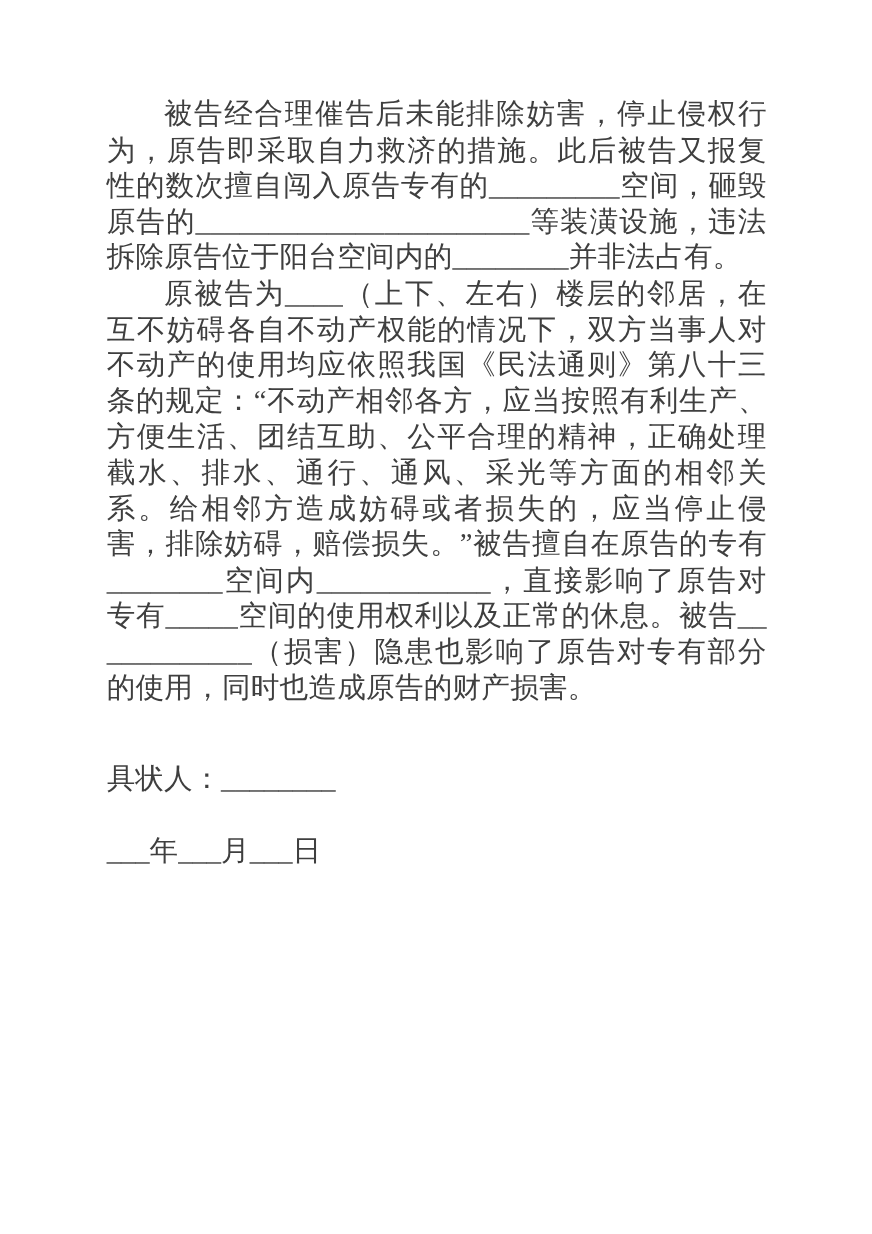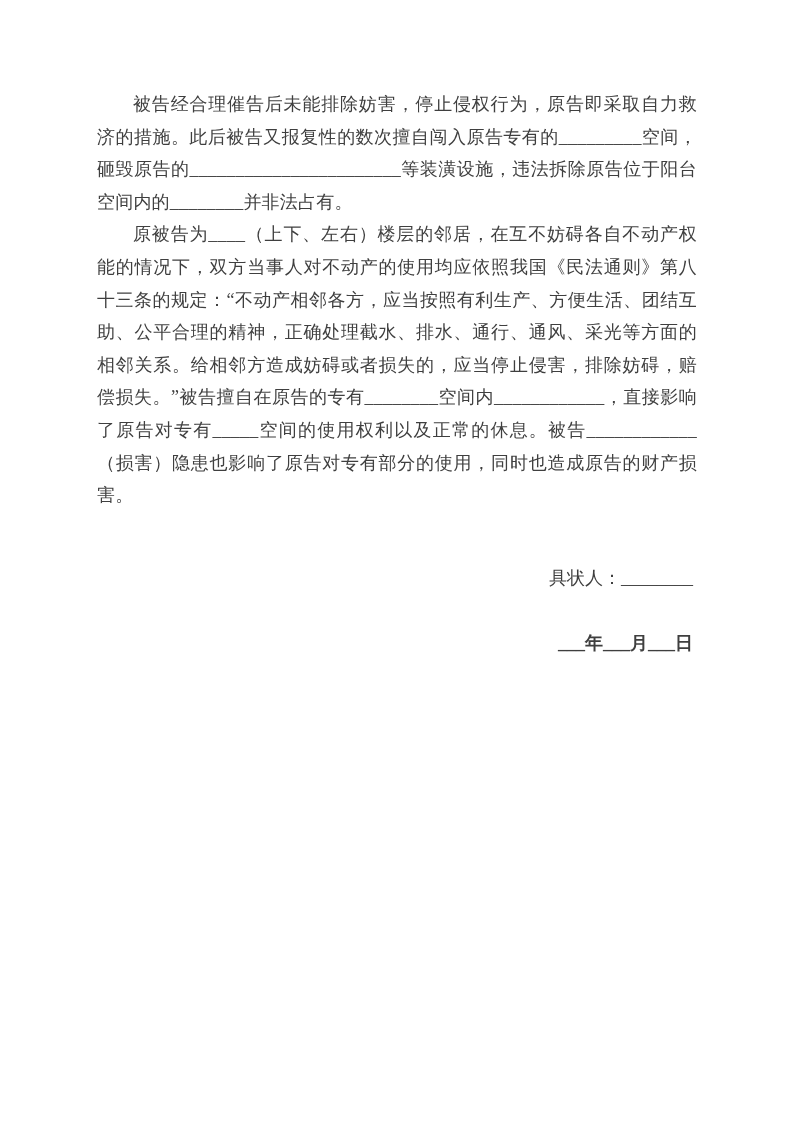--- a/index.html
+++ b/index.html
@@ -9,44 +9,42 @@
     font-family: "Liberation Serif", "DejaVu Serif", serif;
   }
   .page {
     position: relative;
     width: 793px;
     height: 869px;
     background: #ffffff;
     padding: 88px 96px 0 97px;
     overflow: hidden;
     color: #3f3f3f;
-    font-size: 18px;
+    font-size: 26px;
     line-height: 32.6px;
   }
   .body-paragraph {
     text-align: justify;
     text-justify: inter-ideograph;
     text-indent: 2em;
     letter-spacing: 0.2px;
     word-break: break-all;
   }
   .closing-line {
     text-indent: 2em;
     text-align: left;
   }
   .signature-line {
     margin-top: 50px;
-    text-align: right;
+    text-align: left;
     padding-right: 4px;
   }
   .date-line {
     margin-top: 33px;
-    text-align: right;
     padding-right: 4px;
-    font-weight: bold;
   }
 </style>
 </head>
 <body>
 
 <div class="page">
 
   <p class="body-paragraph">被告经合理催告后未能排除妨害，停止侵权行为，原告即采取自力救济的措施。此后被告又报复性的数次擅自闯入原告专有的_________空间，砸毁原告的_______________________等装潢设施，违法拆除原告位于阳台空间内的________并非法占有。</p>
 
   <p class="body-paragraph">原被告为____（上下、左右）楼层的邻居，在互不妨碍各自不动产权能的情况下，双方当事人对不动产的使用均应依照我国《民法通则》第八十三条的规定：“不动产相邻各方，应当按照有利生产、方便生活、团结互助、公平合理的精神，正确处理截水、排水、通行、通风、采光等方面的相邻关系。给相邻方造成妨碍或者损失的，应当停止侵害，排除妨碍，赔偿损失。”被告擅自在原告的专有________空间内____________，直接影响了原告对专有_____空间的使用权利以及正常的休息。被告____________（损害）隐患也影响了原告对专有部分的使用，同时也造成原告的财产损害。</p>

